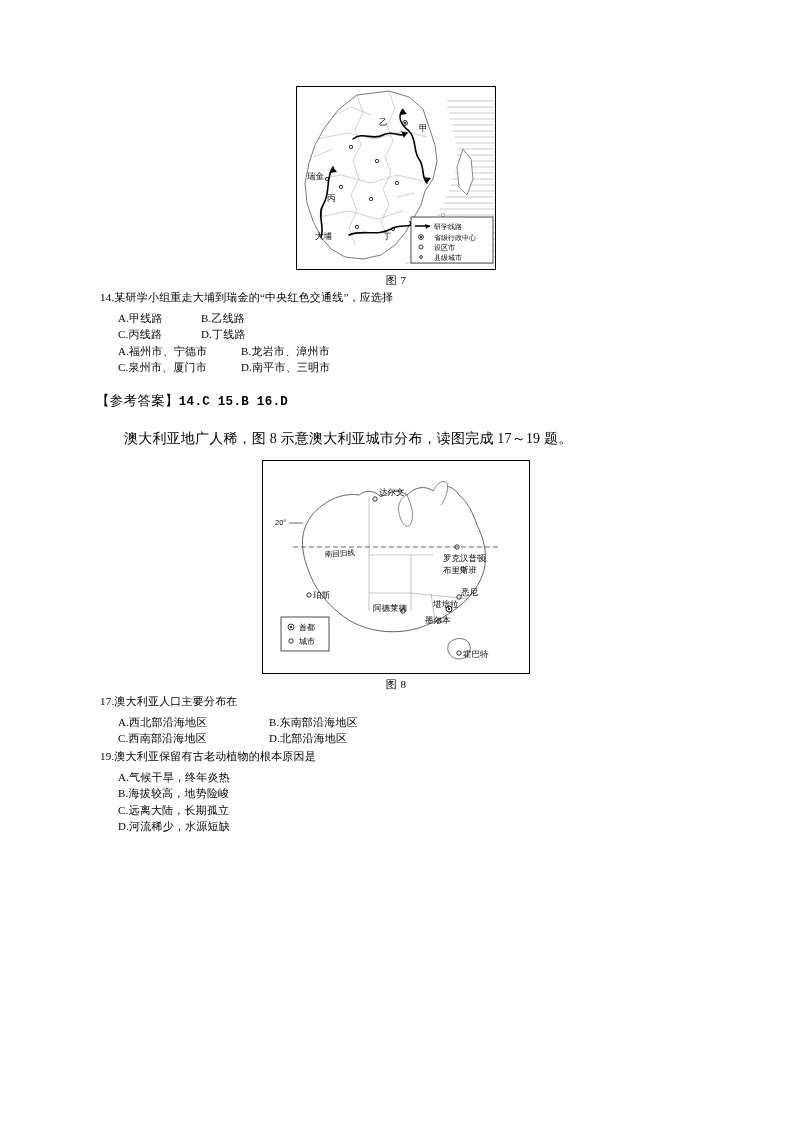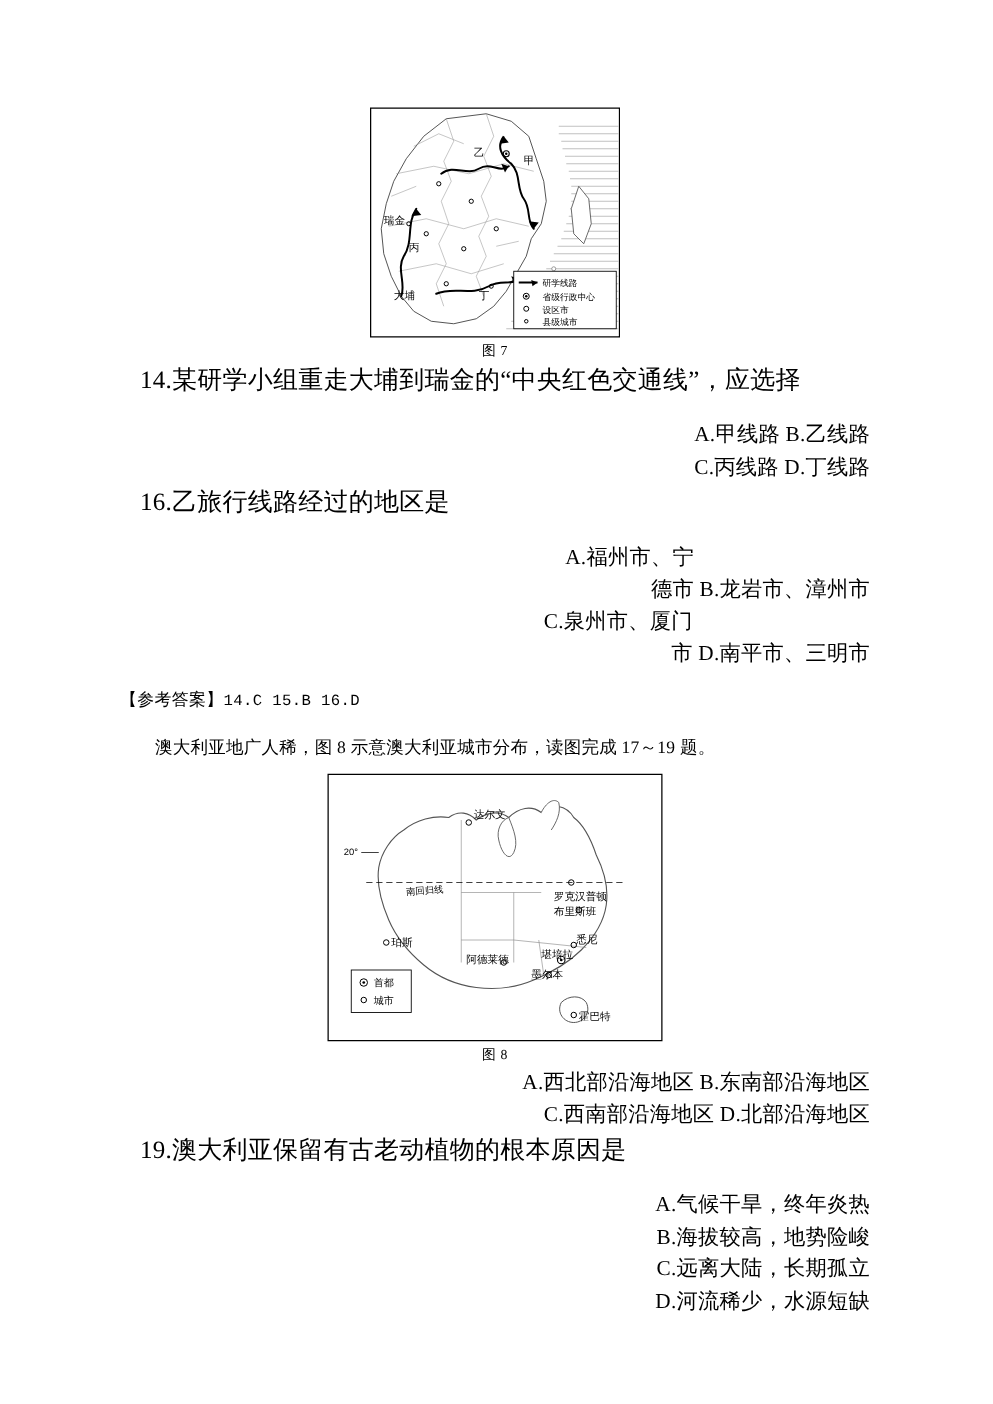--- a/index.html
+++ b/index.html
@@ -45,43 +45,43 @@
   }
   .fig-caption {
     font-size: 11px;
     text-align: center;
     margin-top: 3px;
     letter-spacing: 0.5px;
   }
 
   
   .q {
-    font-size: 20px;
+    font-size: 11px;
     line-height: 1.45;
-    margin: 16px;
+    margin: 4px;
     letter-spacing: 0.2px;
   }
   .q-stem { margin-top: 2px; }
   .q-opts {
-    font-size: 17px;
+    font-size: 11px;
     padding-left: 22px;
     line-height: 1.5;
     letter-spacing: 0.2px;
-    text-align: right;
   }
   .opt-cell { display: inline-block; }
   .answer-line {
     font-size: 13.5px;
     margin-top: 16px;
     letter-spacing: 0.3px;
     font-family: "Liberation Serif", serif;
   }
   .answer-line .ans-mono {
     font-family: "Liberation Mono", monospace;
     font-size: 12.5px;
+    font-weight: bold;
   }
   .para {
     font-size: 14px;
     margin-top: 20px;
     text-indent: 28px;
     letter-spacing: 0.2px;
   }
 
   
   .fig8-wrap {
@@ -245,23 +245,20 @@
         </div>
         <div>
           <span class="opt-cell" style="width:80px">C.丙线路</span>
           <span class="opt-cell">D.丁线路</span>
         </div>
       </div>
     </div>
 
 
     <div>
-      <div class="q q-stem">
-        <span>16.</span><span>乙旅行线路经过的地区是</span>
-      </div>
       <div class="q-opts">
         <div>
           <span class="opt-cell" style="width:120px">A.福州市、宁德市</span>
           <span class="opt-cell">B.龙岩市、漳州市</span>
         </div>
         <div>
           <span class="opt-cell" style="width:120px">C.泉州市、厦门市</span>
           <span class="opt-cell">D.南平市、三明市</span>
         </div>
       </div>
@@ -335,20 +332,23 @@
             <text class="legend-text" x="36" y="169" style="font-size:8px">首都</text>
             <circle cx="28" cy="180" r="2.2" fill="none" stroke="#000" stroke-width="0.8"></circle>
             <text class="legend-text" x="36" y="183" style="font-size:8px">城市</text>
           </g>
         </svg>
       </div>
       <div class="fig-caption">图 8</div>
     </div>
 
     <div>
+      <div class="q q-stem">
+        <span>17.</span><span>澳大利亚人口主要分布在</span>
+      </div>
       <div class="q-opts">
         <div>
           <span class="opt-cell" style="width:148px">A.西北部沿海地区</span>
           <span class="opt-cell">B.东南部沿海地区</span>
         </div>
         <div>
           <span class="opt-cell" style="width:148px">C.西南部沿海地区</span>
           <span class="opt-cell">D.北部沿海地区</span>
         </div>
       </div>

